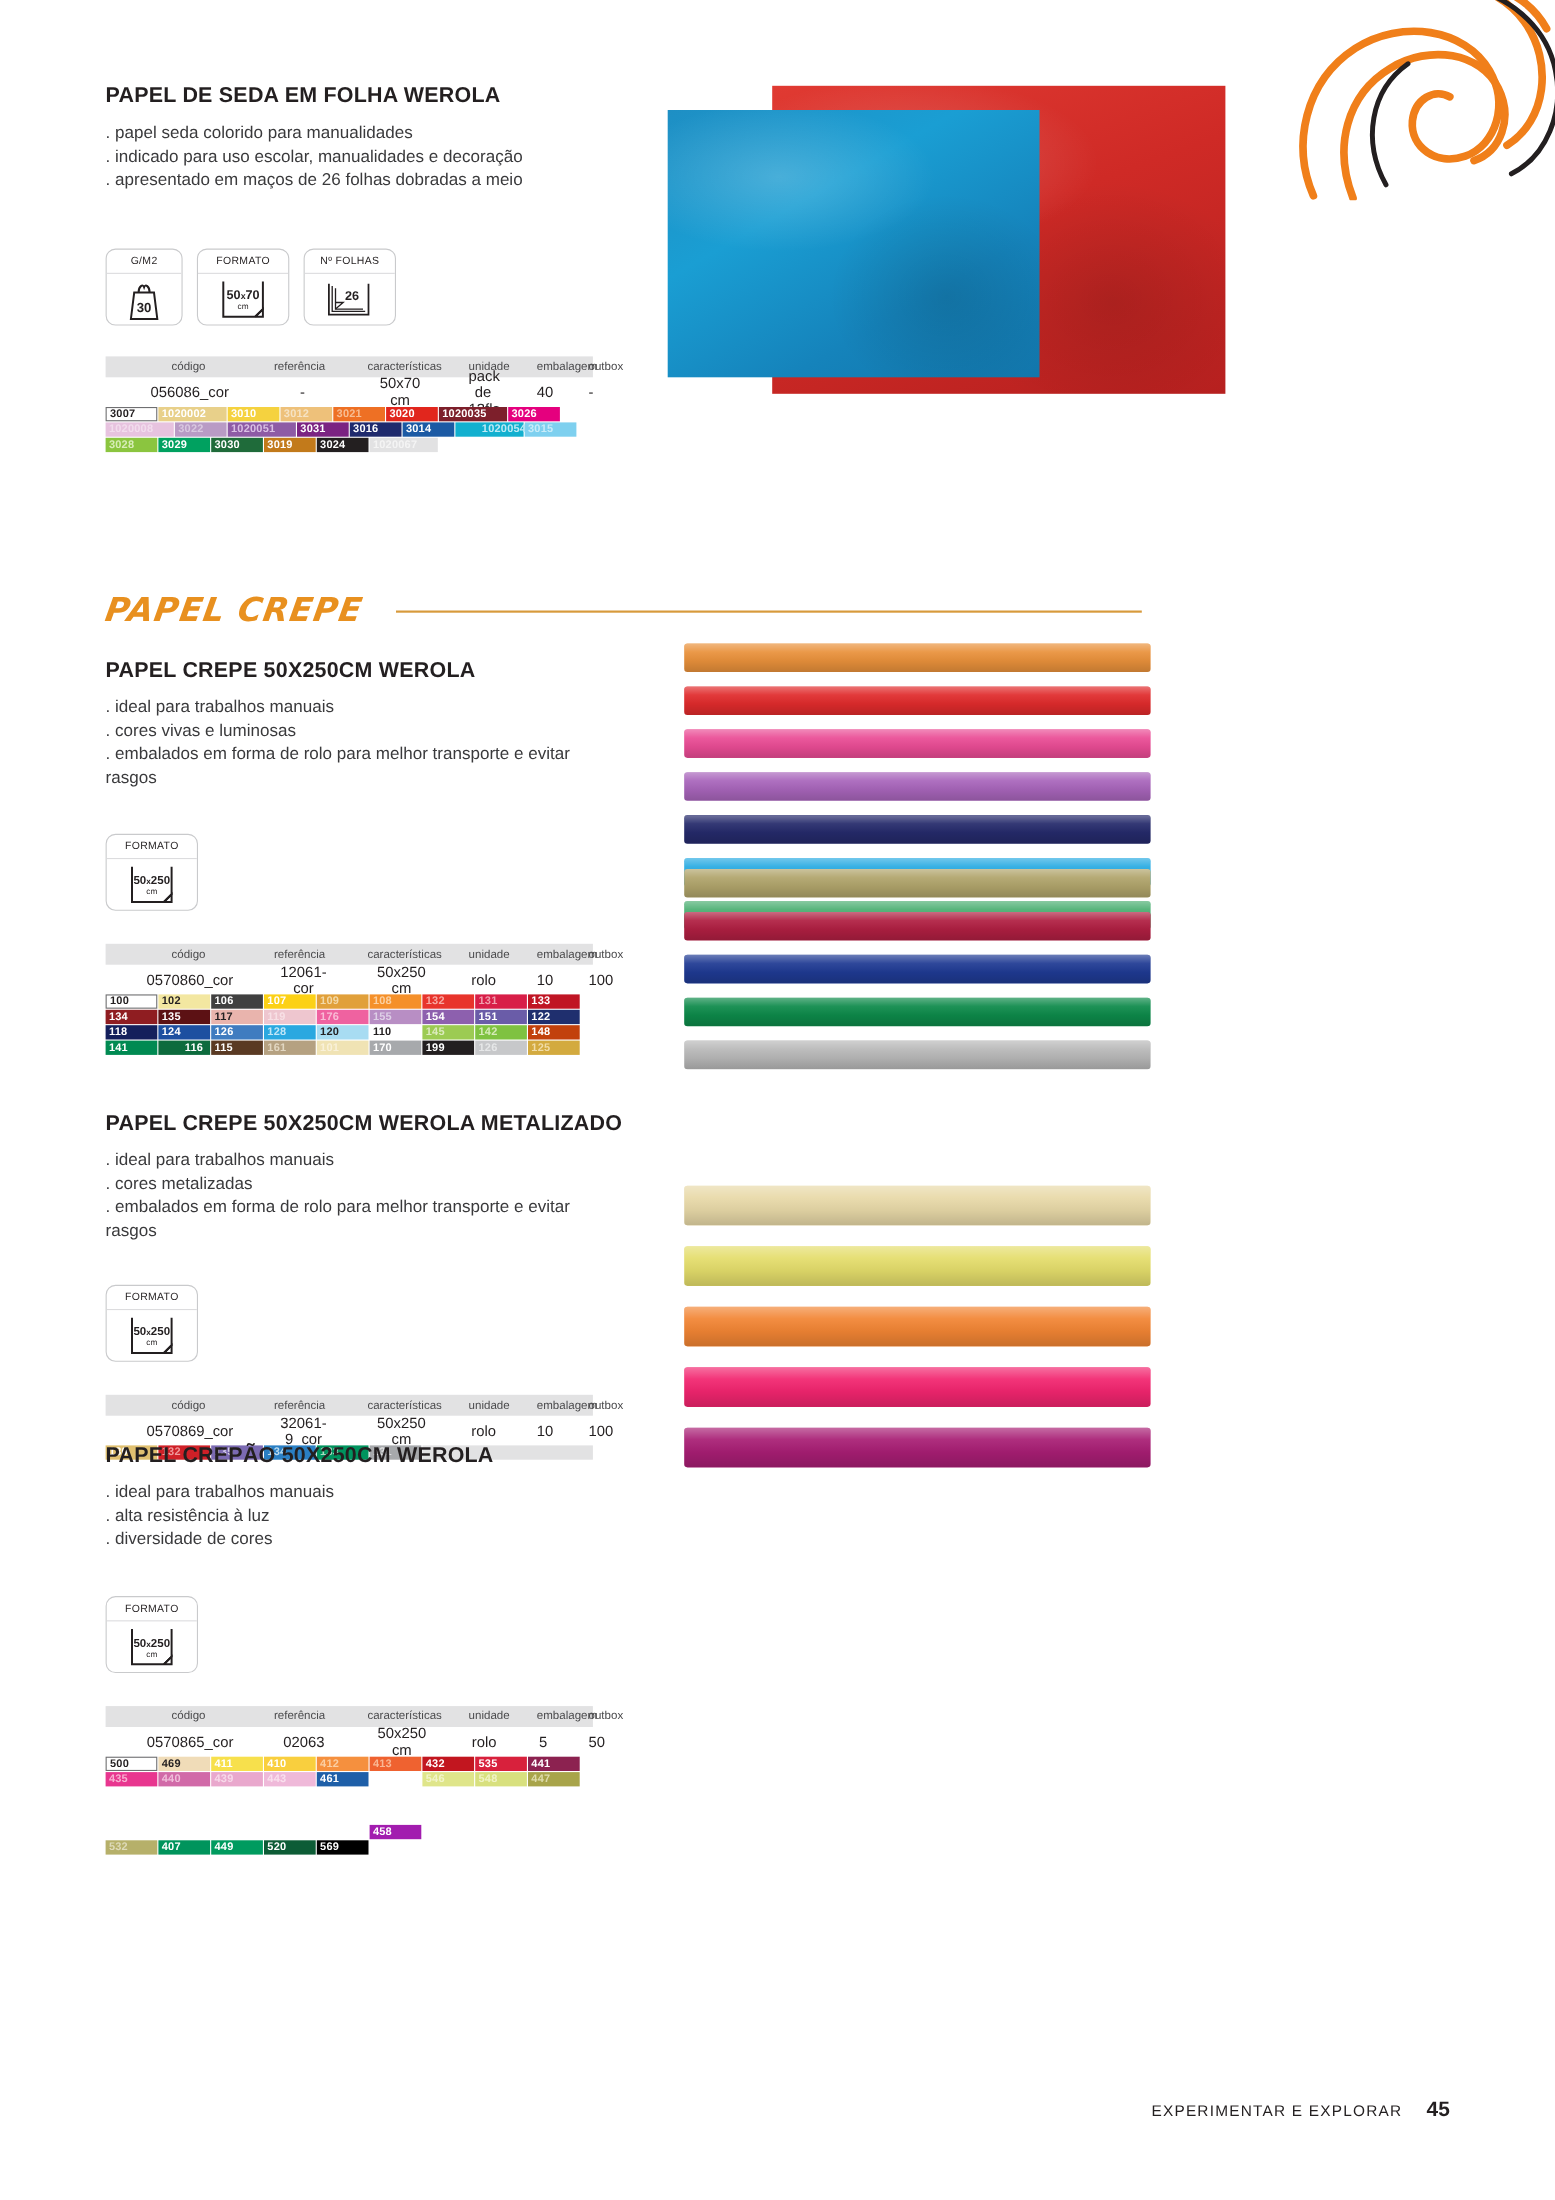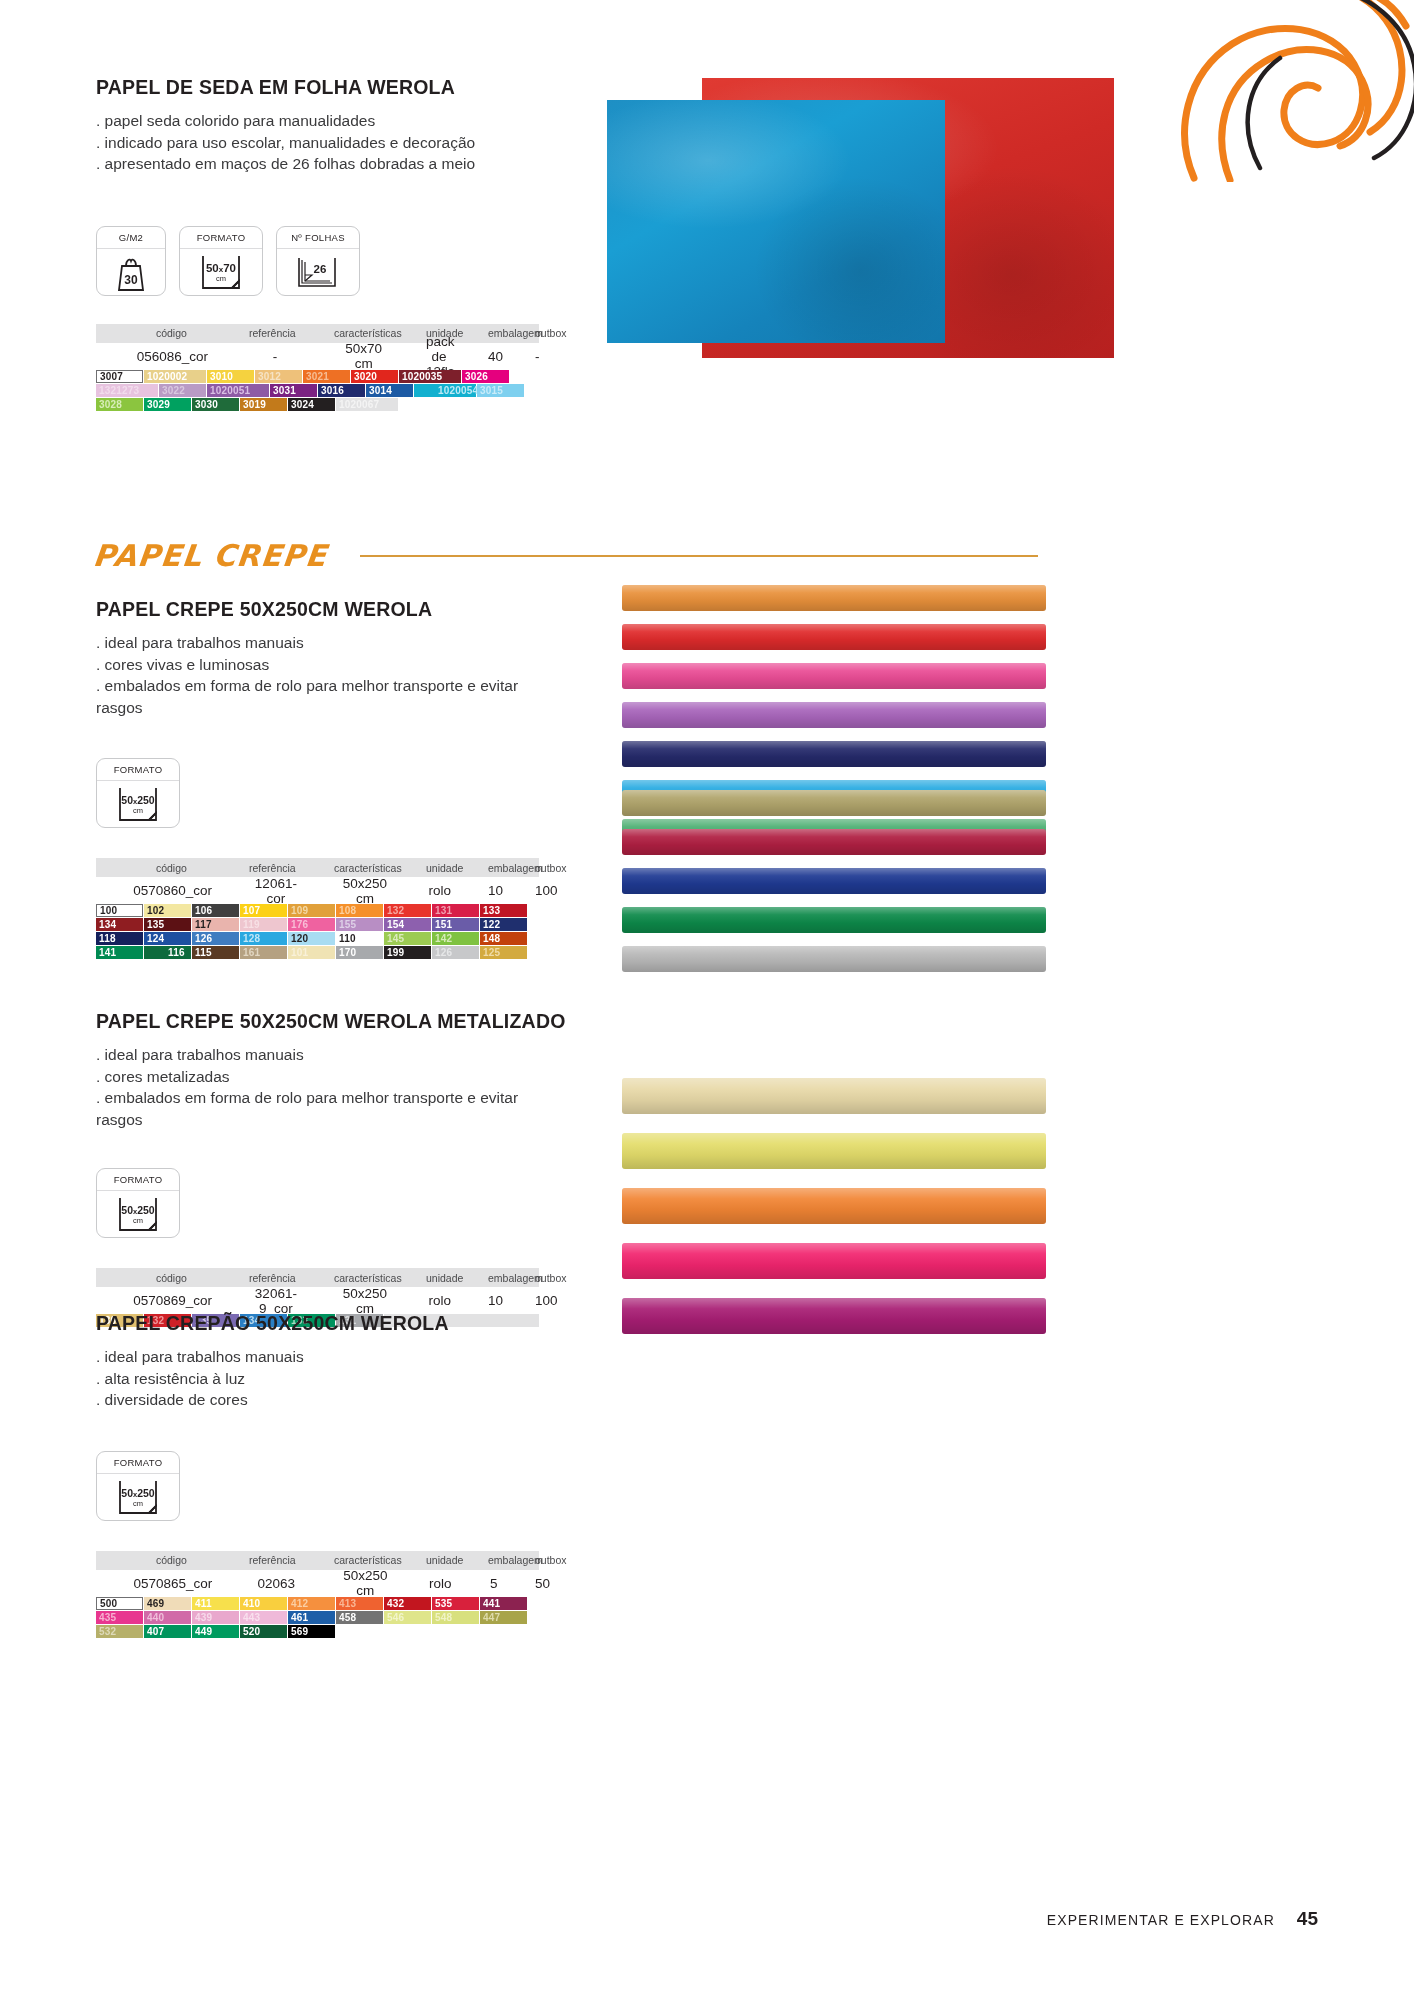--- a/index.html
+++ b/index.html
@@ -204,21 +204,21 @@
       </div>
       <div class="swgrid">
           <div class="sw outline" style="background: rgb(255, 255, 255); color: rgb(35, 31, 32);">3007</div>
           <div class="sw w2" style="background: rgb(232, 208, 138); color: rgb(255, 255, 255);">1020002</div>
           <div class="sw" style="background: rgb(245, 210, 63); color: rgb(255, 255, 255);">3010</div>
           <div class="sw" style="background: rgb(238, 193, 122); color: rgb(246, 227, 196);">3012</div>
           <div class="sw" style="background: rgb(238, 112, 36); color: rgb(247, 189, 147);">3021</div>
           <div class="sw" style="background: rgb(225, 38, 29); color: rgb(255, 255, 255);">3020</div>
           <div class="sw w2" style="background: rgb(125, 31, 43); color: rgb(255, 255, 255);">1020035</div>
           <div class="sw" style="background: rgb(229, 0, 126); color: rgb(255, 255, 255);">3026</div>
-          <div class="sw w2" style="background: rgb(231, 195, 223); color: rgb(242, 220, 237);">1321273</div>
+          <div class="sw w2" style="background: rgb(231, 195, 223); color: rgb(242, 220, 237);">1020008</div>
           <div class="sw" style="background: rgb(185, 155, 197); color: rgb(217, 200, 224);">3022</div>
           <div class="sw w2" style="background: rgb(142, 91, 165); color: rgb(217, 191, 228);">1020051</div>
           <div class="sw" style="background: rgb(123, 35, 130); color: rgb(255, 255, 255);">3031</div>
           <div class="sw" style="background: rgb(31, 42, 109); color: rgb(255, 255, 255);">3016</div>
           <div class="sw" style="background: rgb(28, 90, 164); color: rgb(255, 255, 255);">3014</div>
           <div class="sw w2" style="background: rgb(18, 176, 207); color: rgb(189, 234, 245); padding-left: 24px;">1020054</div>
           <div class="sw" style="background: rgb(126, 208, 239); color: rgb(201, 236, 249);">3015</div>
           <div class="sw" style="background: rgb(139, 197, 63); color: rgb(216, 237, 184);">3028</div>
           <div class="sw" style="background: rgb(0, 161, 96); color: rgb(255, 255, 255);">3029</div>
           <div class="sw" style="background: rgb(31, 107, 58); color: rgb(255, 255, 255);">3030</div>
@@ -433,21 +433,21 @@
           <div class="sw" style="background: rgb(245, 144, 62); color: rgb(251, 207, 164);">412</div>
           <div class="sw" style="background: rgb(239, 98, 48); color: rgb(249, 183, 149);">413</div>
           <div class="sw" style="background: rgb(194, 22, 31); color: rgb(255, 255, 255);">432</div>
           <div class="sw" style="background: rgb(216, 33, 60); color: rgb(255, 255, 255);">535</div>
           <div class="sw" style="background: rgb(140, 34, 80); color: rgb(255, 255, 255);">441</div>
           <div class="sw" style="background: rgb(232, 54, 143); color: rgb(247, 176, 209);">435</div>
           <div class="sw" style="background: rgb(209, 106, 168); color: rgb(240, 190, 219);">440</div>
           <div class="sw" style="background: rgb(233, 168, 205); color: rgb(247, 217, 234);">439</div>
           <div class="sw" style="background: rgb(239, 185, 217); color: rgb(249, 224, 238);">443</div>
           <div class="sw" style="background: rgb(30, 95, 168); color: rgb(255, 255, 255);">461</div>
-          <div class="sw" style="background: #737373; color: rgb(255, 255, 255);">458</div>
+          <div class="sw" style="background: #a21caf; color: rgb(255, 255, 255); margin-top: 48px;">458</div>
           <div class="sw" style="background: rgb(223, 229, 138); color: rgb(242, 245, 203);">546</div>
           <div class="sw" style="background: rgb(216, 224, 126); color: rgb(240, 243, 198);">548</div>
           <div class="sw" style="background: rgb(168, 164, 74); color: rgb(222, 220, 171);">447</div>
           <div class="sw" style="background: rgb(182, 176, 106); color: rgb(222, 218, 185);">532</div>
           <div class="sw" style="background: rgb(0, 148, 92); color: rgb(255, 255, 255);">407</div>
           <div class="sw" style="background: rgb(0, 155, 95); color: rgb(255, 255, 255);">449</div>
           <div class="sw" style="background: rgb(13, 92, 54); color: rgb(255, 255, 255);">520</div>
           <div class="sw" style="background: rgb(0, 0, 0); color: rgb(255, 255, 255);">569</div>
         </div>
     </div>

